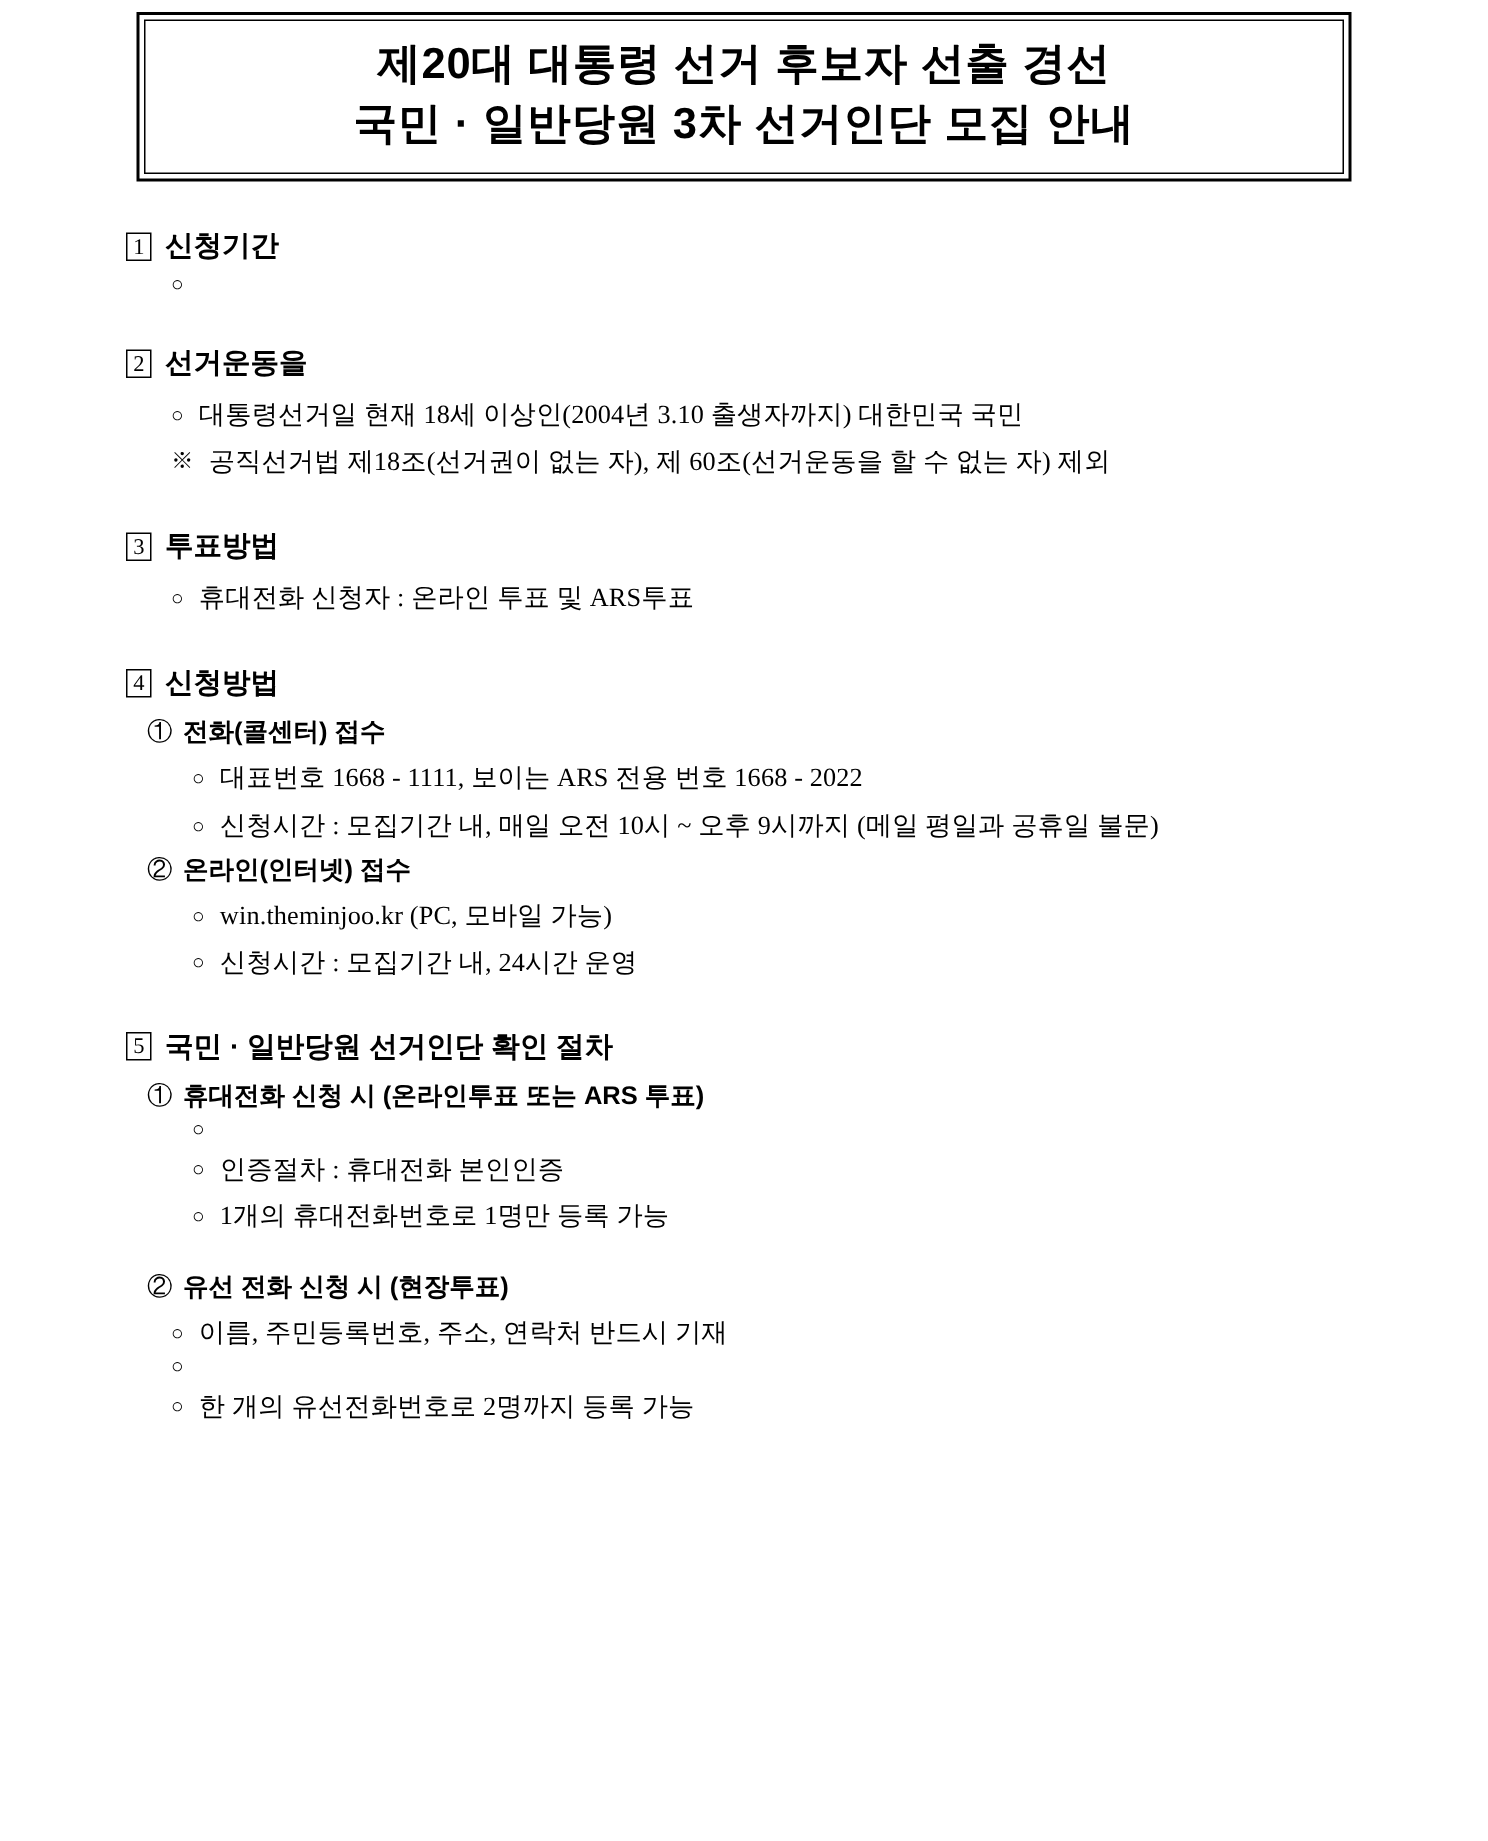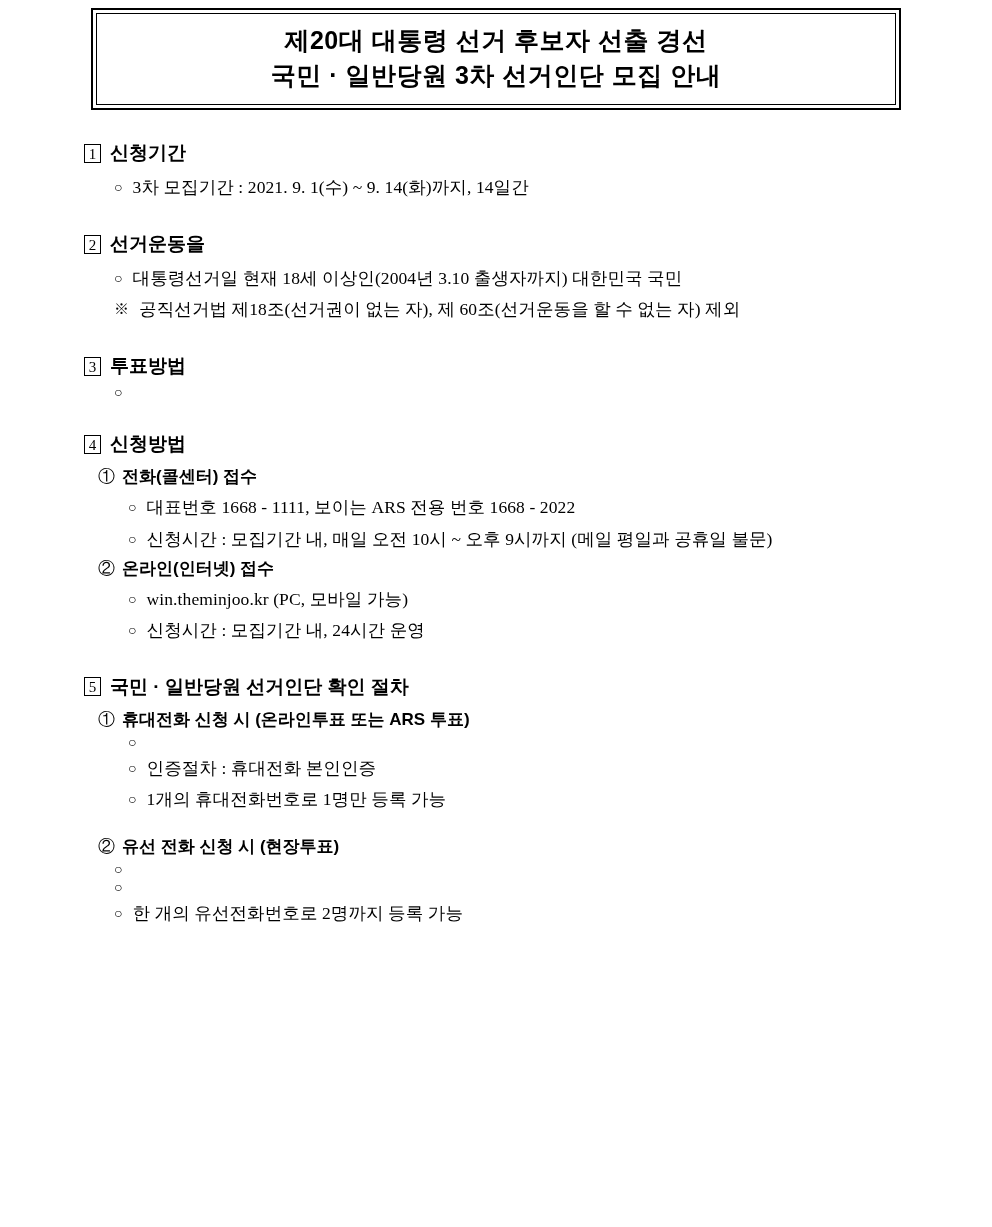--- a/index.html
+++ b/index.html
@@ -31,21 +31,21 @@
     padding: 3px;
   }
   .title-inner {
     border: 1px solid #000;
     padding: 9px 10px 12px 10px;
     text-align: center;
   }
   .title-line {
     font-family: "Liberation Sans", "DejaVu Sans", sans-serif;
     font-weight: bold;
-    font-size: 25px;
+    font-size: 29px;
     letter-spacing: 0.5px;
     line-height: 1.38;
     white-space: nowrap;
   }
 
   
   .content {
     margin-top: 30px;
     padding-left: 60px;
   }
@@ -126,21 +126,20 @@
 
   <div class="content">
 
     <div class="section">
       <div class="sec-head">
         <span class="boxnum">1</span>
         <span>신청기간</span>
       </div>
       <div class="item">
         <span class="bullet">○</span>
-        <span class="item-text">3차 모집기간 : 2021. 9. 1(수) ~ 9. 14(화)까지, 14일간</span>
       </div>
     </div>
 
     <div class="sec-gap"></div>
 
     <div class="section">
       <div class="sec-head">
         <span class="boxnum">2</span>
         <span>선거운동을</span>
       </div>
@@ -156,20 +155,21 @@
 
     <div class="sec-gap"></div>
 
     <div class="section">
       <div class="sec-head">
         <span class="boxnum">3</span>
         <span>투표방법</span>
       </div>
       <div class="item">
         <span class="bullet">○</span>
+        <span class="item-text">휴대전화 신청자 : 온라인 투표 및 ARS투표</span>
       </div>
     </div>
 
     <div class="sec-gap"></div>
 
     <div class="section">
       <div class="sec-head">
         <span class="boxnum">4</span>
         <span>신청방법</span>
       </div>
@@ -226,20 +226,21 @@
       </div>
 
       <div class="sec-gap-sm"></div>
 
       <div class="sub-head">
         <span class="circnum">②</span>
         <span>유선 전화 신청 시 (현장투표)</span>
       </div>
       <div class="item">
         <span class="bullet">○</span>
+        <span class="item-text">이름, 주민등록번호, 주소,  연락처 반드시 기재</span>
       </div>
       <div class="item">
         <span class="bullet">○</span>
       </div>
       <div class="item">
         <span class="bullet">○</span>
         <span class="item-text">한 개의 유선전화번호로 2명까지 등록 가능</span>
       </div>
     </div>
 

